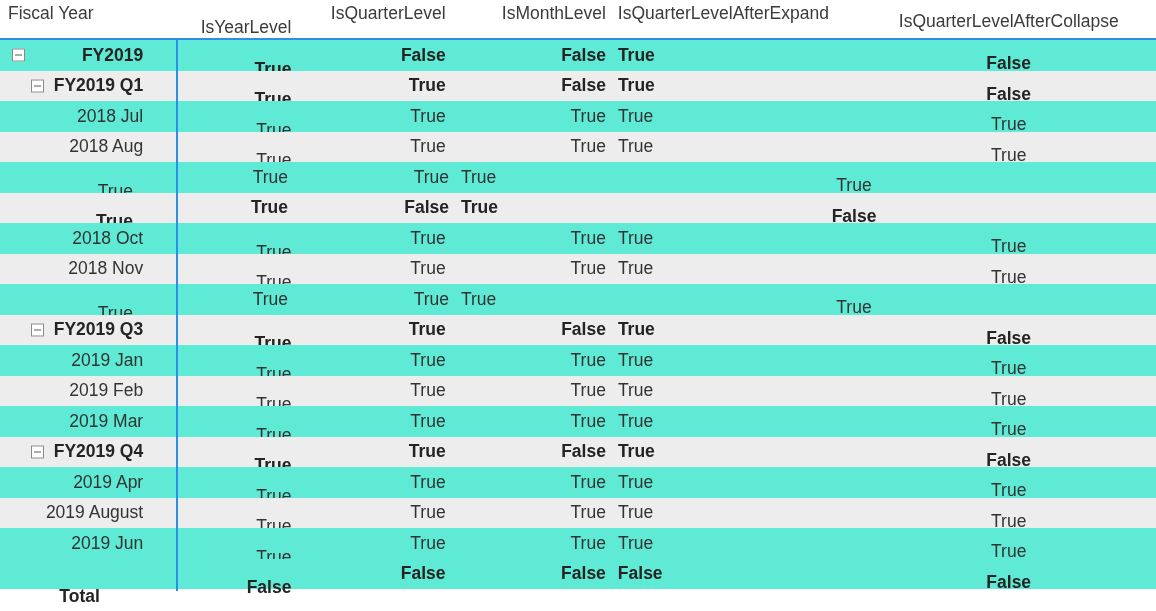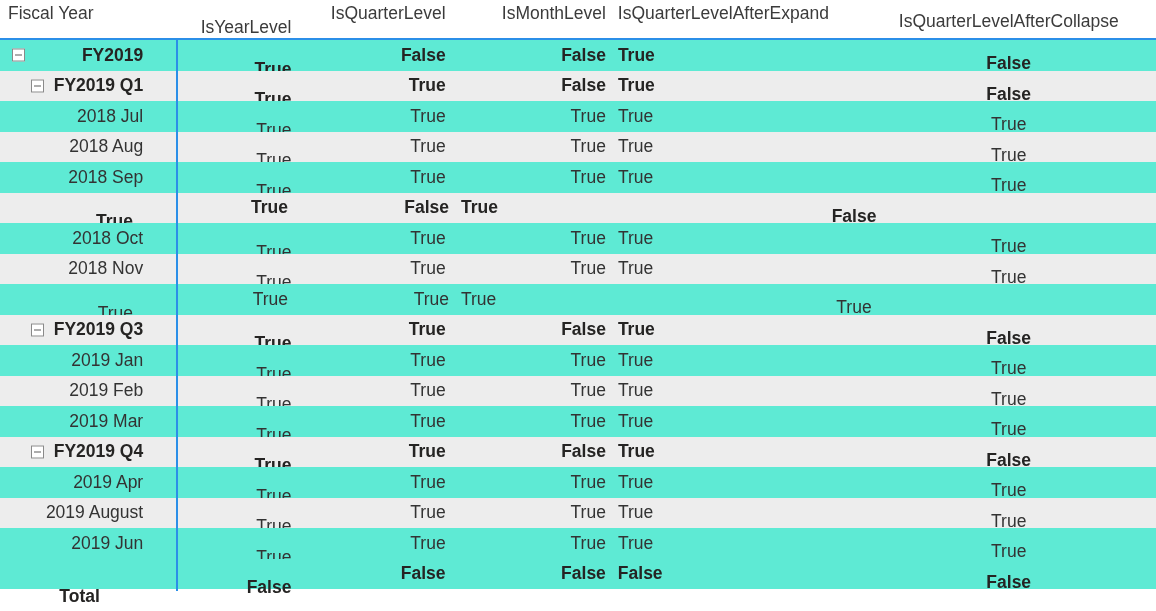--- a/index.html
+++ b/index.html
@@ -153,21 +153,20 @@
       </div>
       <div class="row alt lvl2">
         <div class="cell c1"><span>2018 Aug</span></div>
         <div class="cell c2">True</div>
         <div class="cell c3">True</div>
         <div class="cell c4">True</div>
         <div class="cell c5">True</div>
         <div class="cell c6">True</div>
       </div>
       <div class="row lvl2">
-        <div class="cell c1"><span>2018 Sep</span></div>
         <div class="cell c2">True</div>
         <div class="cell c3">True</div>
         <div class="cell c4">True</div>
         <div class="cell c5">True</div>
         <div class="cell c6">True</div>
       </div>
       <div class="row alt bold lvl1">
         <div class="cell c2">True</div>
         <div class="cell c3">True</div>
         <div class="cell c4">False</div>

